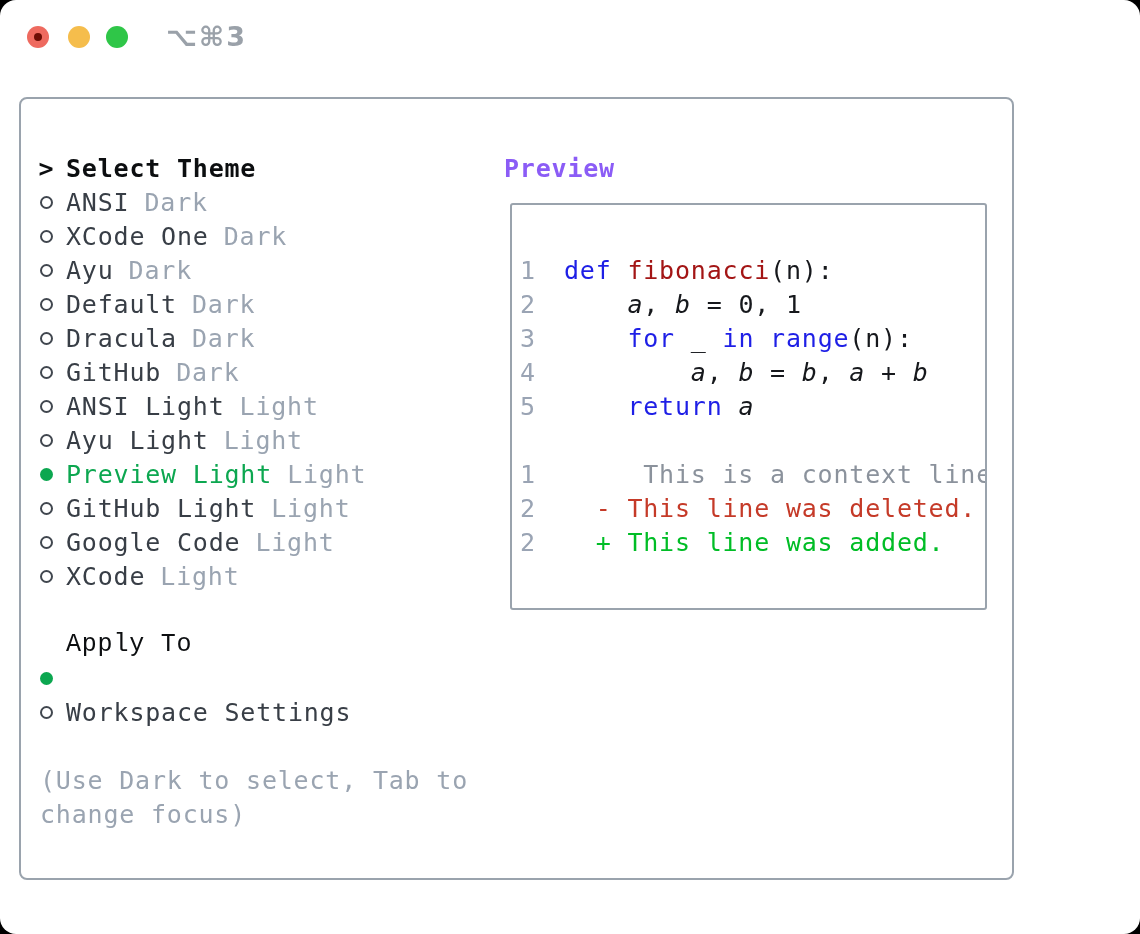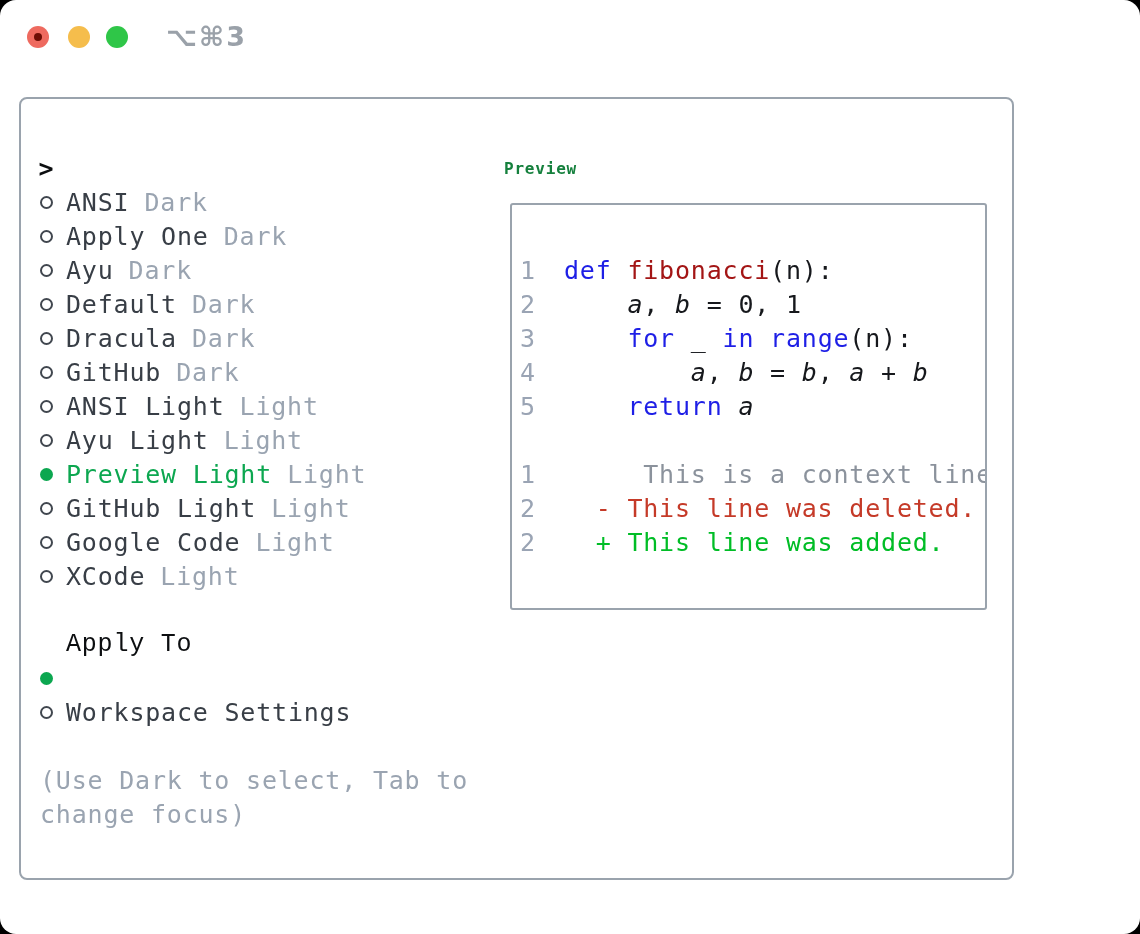--- a/index.html
+++ b/index.html
@@ -32,21 +32,21 @@
   .dot-filled{border-radius:50%;background:var(--selection_green,#0ca750);}
   .hdr{font-weight:bold;color:#0c0e10;}
   .arrow{font-weight:bold;color:#0c0e10;font-size:25px;}
   .sel{color:var(--selection_green,#0ca750);}
   .variant{color:var(--muted_gray,#9aa4b1);margin-left:1ch;}
   .apply-hdr{color:#0c0e10;font-family:Liberation Mono, monospace;}
   .spacer{height:34px;}
   .help{color:var(--muted_gray,#9aa4b1);}
   
   .preview-title{position:absolute;left:483px;top:52px;height:34px;display:flex;align-items:center;
-       font-size:16px;font-weight:bold;color:#15803d;letter-spacing:0.8px;}
+       font-size:25px;font-weight:bold;color:#8b5cf6;letter-spacing:0.8px;}
   .preview-box{
     position:absolute;left:489px;top:104px;width:477px;height:407px;
     border:2px solid var(--border_gray,#9aa3ad);border-radius:3px;box-sizing:border-box;
     padding:48px 0 0 8px;overflow:hidden;
   }
   .pline{height:34px;display:flex;align-items:center;font-size:25px;letter-spacing:0.8px;white-space:pre;}
   .ln{width:16px;flex:0 0 16px;margin-right:28px;color:var(--line_number_gray,#9aa4b4);}
   .seg-kw{color:var(--keyword_blue,#1e1fe6);}
   .seg-fn{color:var(--function_red,#a31515);}
   .seg-plain{color:#16181c;}
@@ -65,24 +65,25 @@
   </div>
   <div class="dot dot-yellow"></div>
   <div class="dot dot-green"></div>
   <div class="win-title">⌥⌘3</div>
 
   <div class="panel">
 
     <div class="left-col">
       <div class="row">
         <span class="marker-slot"><span class="arrow">&gt;</span></span>
+        <span class="hdr">Select Theme</span>
       </div>
       <div id="theme-items">
           <div class="row"><span class="marker dot-open"></span><span>ANSI</span><span class="variant">Dark</span></div>
-          <div class="row"><span class="marker dot-open"></span><span>Apply One</span><span class="variant">Dark</span></div>
+          <div class="row"><span class="marker dot-open"></span><span>XCode One</span><span class="variant">Dark</span></div>
           <div class="row"><span class="marker dot-open"></span><span>Ayu</span><span class="variant">Dark</span></div>
           <div class="row"><span class="marker dot-open"></span><span>Default</span><span class="variant">Dark</span></div>
           <div class="row"><span class="marker dot-open"></span><span>Dracula</span><span class="variant">Dark</span></div>
           <div class="row"><span class="marker dot-open"></span><span>GitHub</span><span class="variant">Dark</span></div>
           <div class="row"><span class="marker dot-open"></span><span>ANSI Light</span><span class="variant">Light</span></div>
           <div class="row"><span class="marker dot-open"></span><span>Ayu Light</span><span class="variant">Light</span></div>
           <div class="row"><span class="marker dot-filled"></span><span class="sel">Preview Light</span><span class="variant">Light</span></div>
           <div class="row"><span class="marker dot-open"></span><span>GitHub Light</span><span class="variant">Light</span></div>
           <div class="row"><span class="marker dot-open"></span><span>Google Code</span><span class="variant">Light</span></div>
           <div class="row"><span class="marker dot-open"></span><span>XCode</span><span class="variant">Light</span></div>

